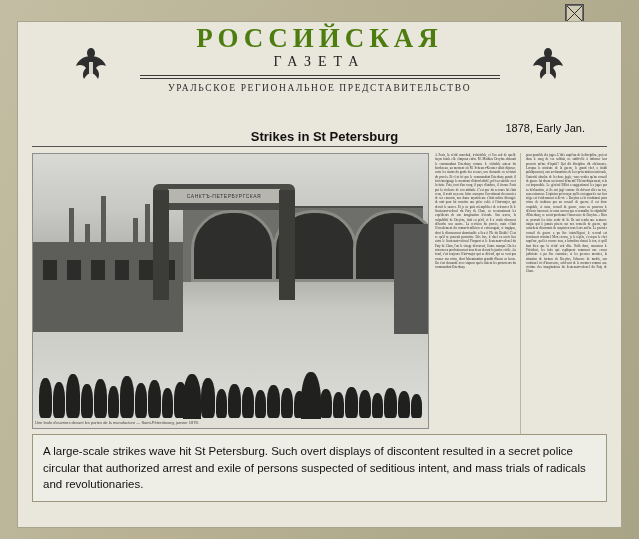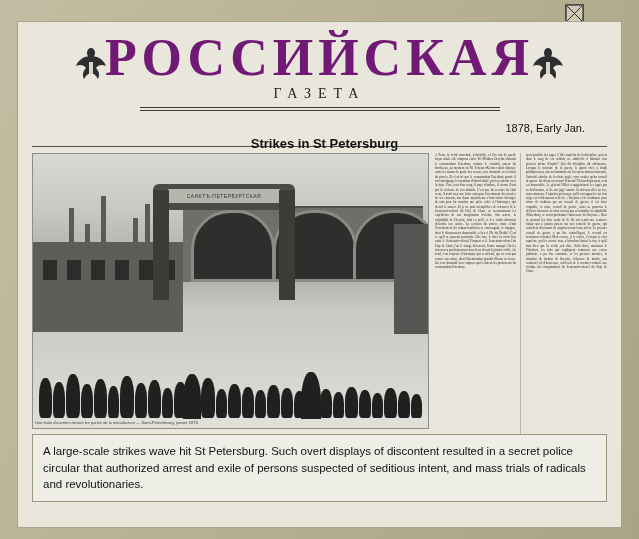--- a/index.html
+++ b/index.html
@@ -47,25 +47,25 @@
   }
 
   
   .masthead {
     position: relative;
     height: 92px;
   }
   .masthead-title {
     text-align: center;
     font-family: "Liberation Serif", serif;
-    font-size: 52px;
+    font-size: 27px;
     font-weight: bold;
     letter-spacing: 5px;
-    color: #701a75;
-    padding-top: 10px;
+    color: #4d7c0f;
+    padding-top: 3px;
     line-height: 1;
   }
   .masthead-sub {
     text-align: center;
     font-family: "Liberation Serif", serif;
     font-size: 14px;
     letter-spacing: 7px;
     color: #222;
     margin-top: 2px;
   }
@@ -96,21 +96,21 @@
   
   .headline-row {
     position: relative;
     height: 22px;
     margin-top: 6px;
   }
   .headline {
     position: absolute;
     left: 0;
     right: 0;
-    top: 16px;
+    top: 9px;
     text-align: center;
     font-size: 13px;
     font-weight: bold;
     color: #111;
     padding-left: 10px;
   }
   .date-label {
     position: absolute;
     right: 36px;
     top: 2px;
@@ -323,20 +323,21 @@
       <div class="crest right">
         <svg width="34" height="40" viewBox="0 0 34 40">
           <ellipse cx="17" cy="9" rx="4" ry="5" fill="#2e2e2e"></ellipse>
           <path d="M17 12 C10 12 4 16 2 22 C6 20 10 21 12 24 C9 27 8 31 10 35 C12 31 15 29 17 29 C19 29 22 31 24 35 C26 31 25 27 22 24 C24 21 28 20 32 22 C30 16 24 12 17 12 Z" fill="#2e2e2e"></path>
           <rect x="15" y="18" width="4" height="12" fill="#d8d6cb"></rect>
         </svg>
       </div>
       <div class="masthead-title">РОССИЙСКАЯ</div>
       <div class="masthead-sub">ГАЗЕТА</div>
       <div class="masthead-rule"></div>
+      <div class="masthead-region">УРАЛЬСКОЕ РЕГИОНАЛЬНОЕ ПРЕДСТАВИТЕЛЬСТВО</div>
     </div>
 
     <div class="headline-row">
       <div class="headline">Strikes in St Petersburg</div>
       <div class="date-label">1878, Early Jan.</div>
     </div>
 
     <div class="hr-main"></div>
 
     <div class="content">

